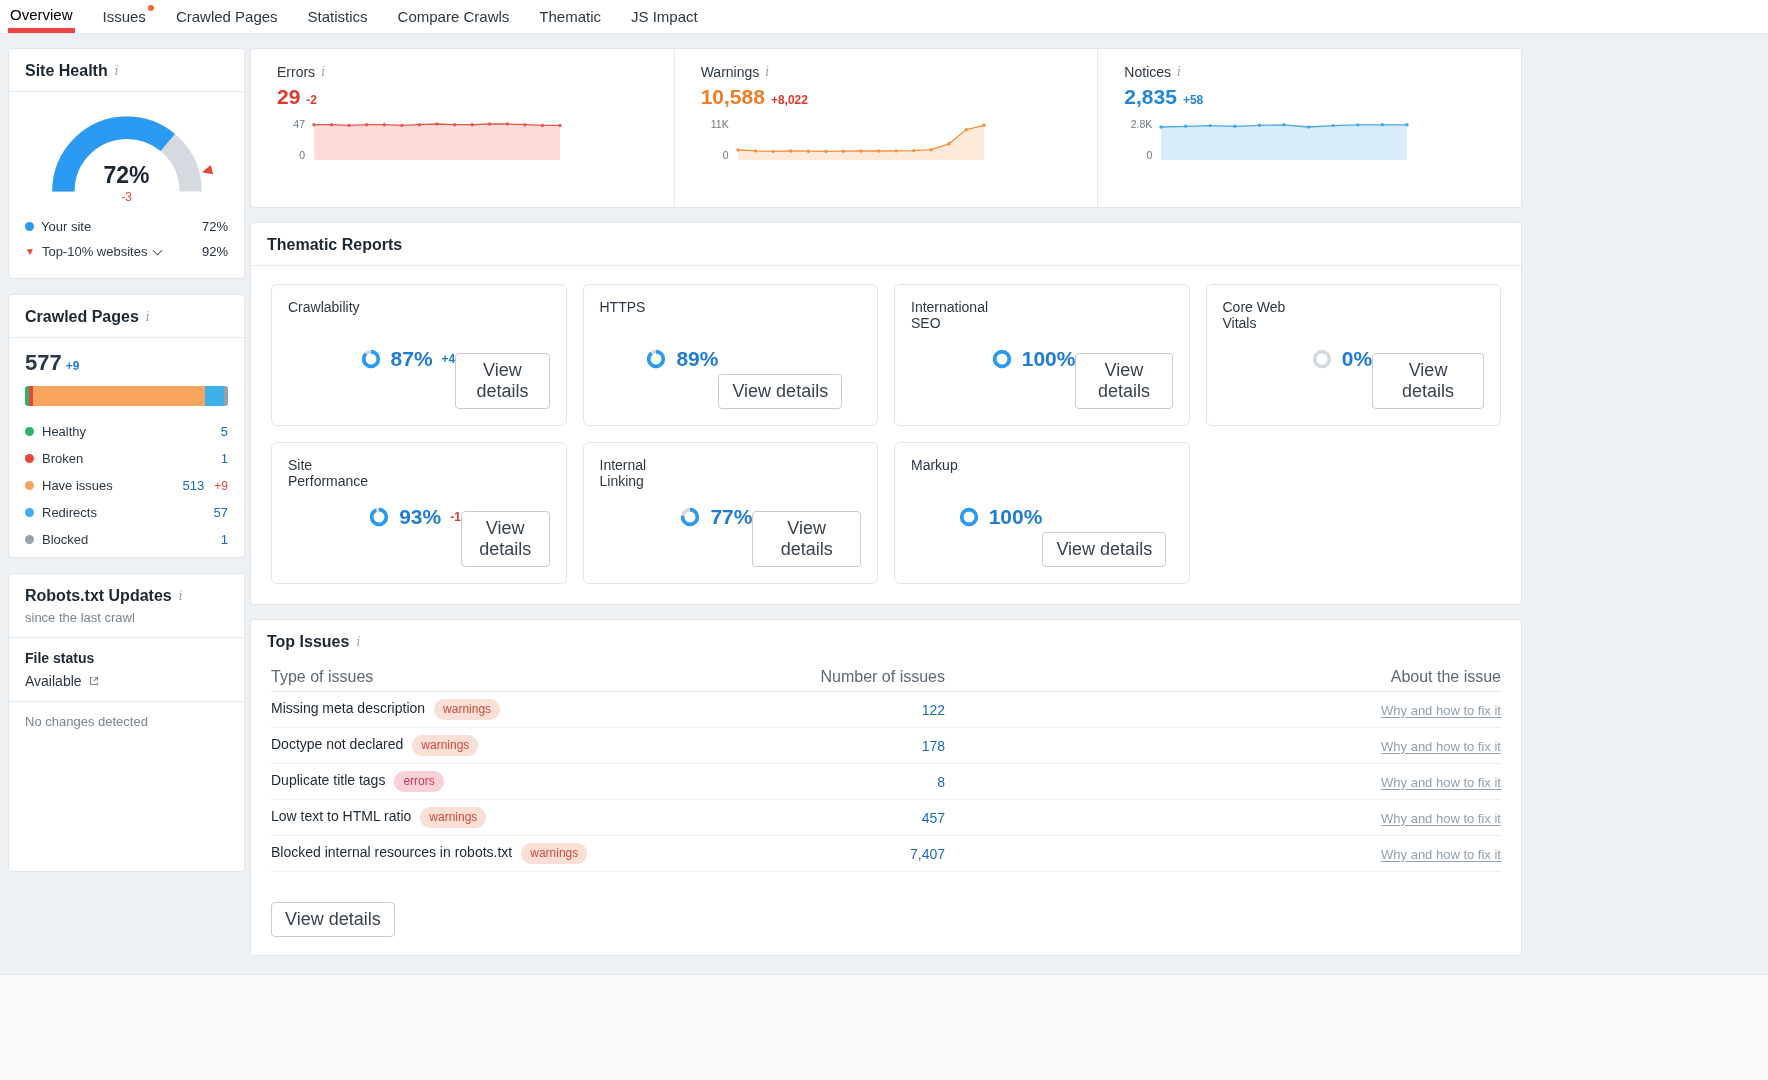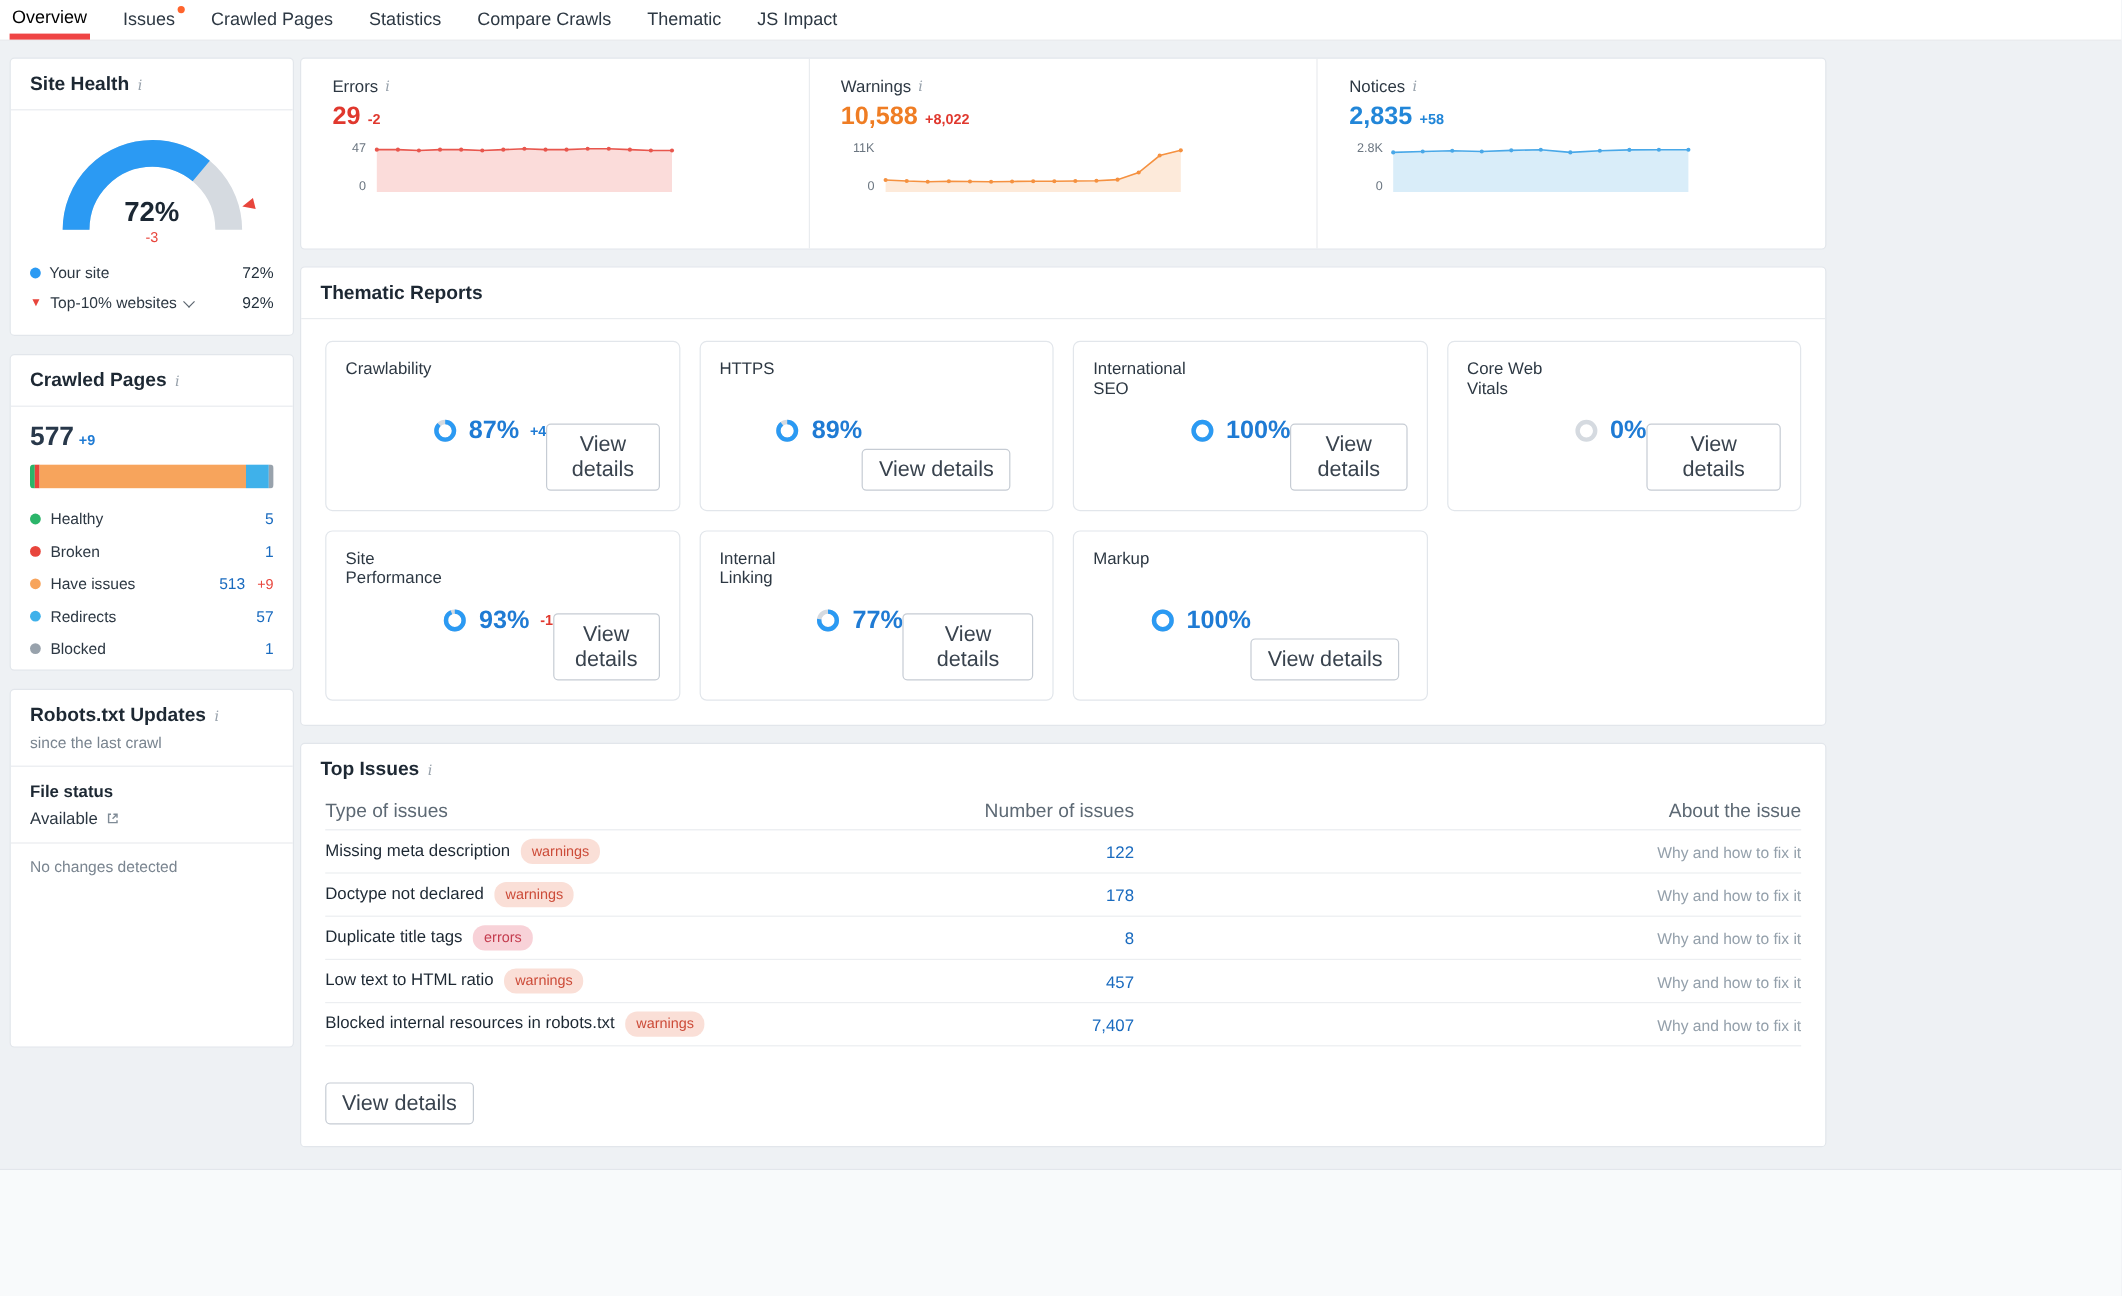--- a/index.html
+++ b/index.html
@@ -80,21 +80,21 @@
   
   .ti-table{padding:0 20px 16px}
   .ti-hrow,.ti-row{display:grid;grid-template-columns:534px 140px 1fr;align-items:center}
   .ti-hrow{font-size:16px;color:#5d6974;height:30px;border-bottom:1px solid #e9ecef}
   .ti-row{height:36px;border-bottom:1px solid #eceef1;font-size:14px;color:#1d2833}
   .c-mid{text-align:right}
   .c-end{text-align:right}
   .badge{display:inline-block;font-size:12px;padding:2px 9px;border-radius:10px;background:#fadfd7;color:#cc4b38;margin-left:9px;line-height:1.4}
   .badge.err{background:#f8d2d8;color:#c43c4e}
   .ti-count{color:#1a6bbf;cursor:pointer;font-size:14px}
-  .ti-fix{color:#94a0ab;cursor:pointer;font-size:13px;text-underline-offset:2px}
+  .ti-fix{color:#94a0ab;cursor:pointer;font-size:13px;text-decoration:underline;text-underline-offset:2px}
   .ti-btnrow{padding:14px 20px 18px}
 
   .bottom-strip{margin-top:18px;height:130px;background:#f8fafb;border-top:1px solid #e2e6eb}
 </style>
 </head>
 <body>
 
 <nav class="nav">
   <div class="tab active"><span>Overview</span></div>
   <div class="tab"><span>Issues</span><span class="ndot"></span></div>

